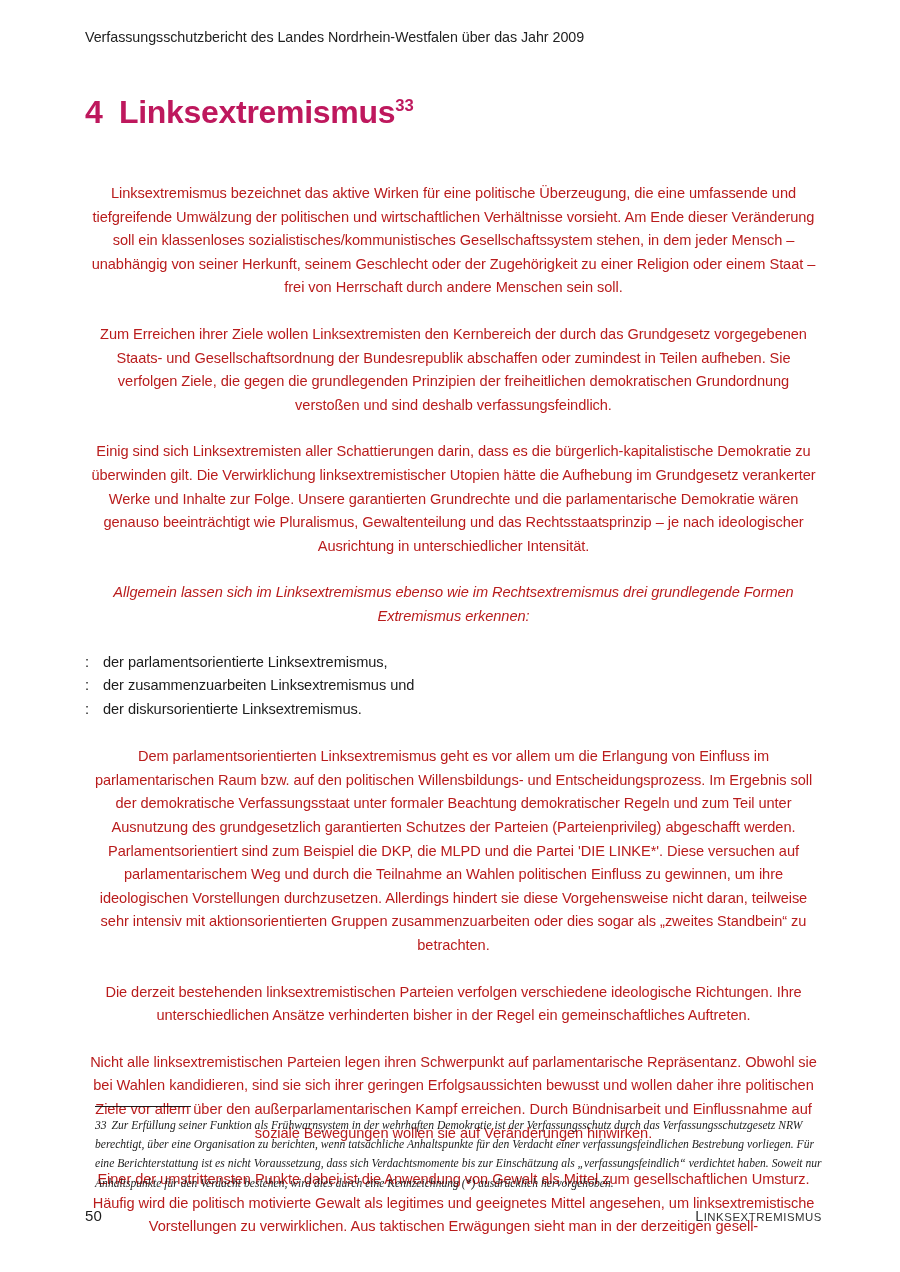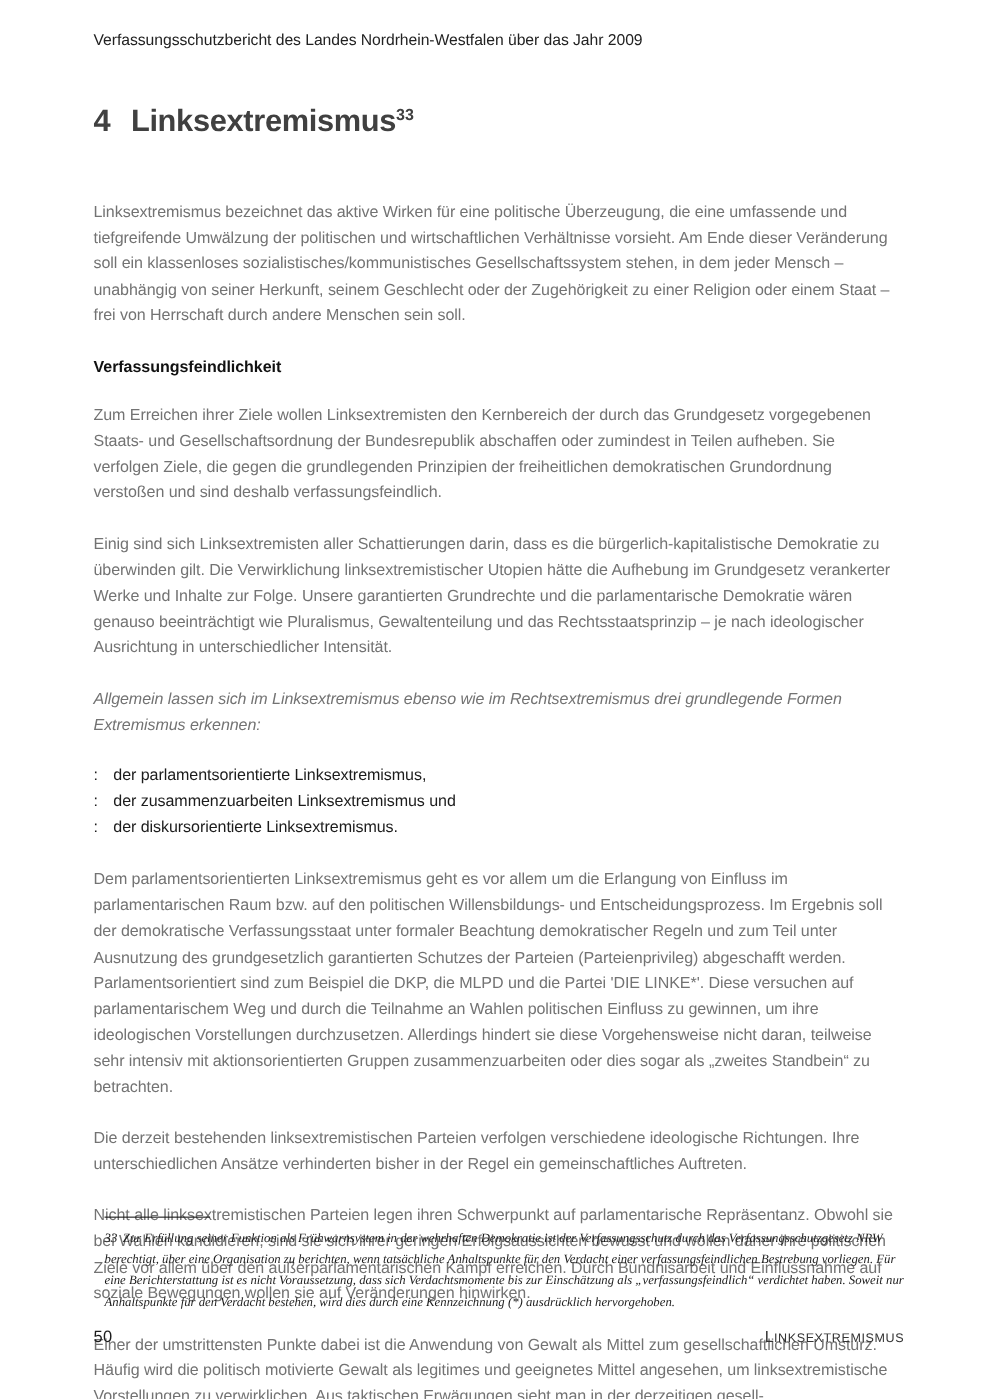--- a/index.html
+++ b/index.html
@@ -35,24 +35,24 @@
     color: #222222;
     letter-spacing: -0.05px;
   }
 
   
   .chapter-title {
     position: absolute;
     left: 85px;
     top: 73px;
     width: 740px;
-    font-size: 28px;
+    font-size: 32px;
     font-weight: bold;
     line-height: 36px;
-    color: #404040;
+    color: #be185d;
     letter-spacing: -0.3px;
   }
   .chapter-num {
     display: inline-block;
     min-width: 34px;
   }
   .chapter-title sup {
     font-size: 0.52em;
     font-weight: bold;
     vertical-align: super;
@@ -64,22 +64,22 @@
   .content {
     position: absolute;
     left: 85px;
     top: 182px;
     width: 737px;
   }
   p.body {
     margin: 0 0 23px 0;
     font-size: 14.6px;
     line-height: 23.6px;
-    text-align: left;
-    color: #737373;
+    text-align: center;
+    color: #b91c1c;
     letter-spacing: -0.06px;
   }
   p.body.tight { margin-bottom: 22px; font-style: italic; }
 
   h3.subhead {
     margin: 0 0 20px 0;
     font-size: 14.6px;
     font-weight: bold;
     line-height: 23.6px;
     color: #111111;
@@ -167,21 +167,20 @@
   <div class="running-head">Verfassungsschutzbericht des Landes Nordrhein-Westfalen über das Jahr 2009</div>
 
   <h1 class="chapter-title">
     <span class="chapter-num">4</span><span>Linksextremismus</span><sup>33</sup>
   </h1>
 
   <div class="content">
 
     <p class="body">Linksextremismus bezeichnet das aktive Wirken für eine politische Überzeugung, die eine umfassende und tiefgreifende Umwälzung der politischen und wirtschaftlichen Verhältnisse vorsieht. Am Ende dieser Veränderung soll ein klassenloses sozialistisches/kommunistisches Gesellschaftssystem stehen, in dem jeder Mensch – unabhängig von seiner Herkunft, seinem Geschlecht oder der Zugehörigkeit zu einer Religion oder einem Staat – frei von Herrschaft durch andere Menschen sein soll.</p>
 
-    <h3 class="subhead">Verfassungsfeindlichkeit</h3>
 
     <p class="body">Zum Erreichen ihrer Ziele wollen Linksextremisten den Kernbereich der durch das Grundgesetz vorgegebenen Staats- und Gesellschaftsordnung der Bundesrepublik abschaffen oder zumindest in Teilen aufheben. Sie verfolgen Ziele, die gegen die grundlegenden Prinzipien der freiheitlichen demokratischen Grundordnung verstoßen und sind deshalb verfassungsfeindlich.</p>
 
     <p class="body">Einig sind sich Linksextremisten aller Schattierungen darin, dass es die bürgerlich-kapitalistische Demokratie zu überwinden gilt. Die Verwirklichung linksextremistischer Utopien hätte die Aufhebung im Grundgesetz verankerter Werke und Inhalte zur Folge. Unsere garantierten Grundrechte und die parlamentarische Demokratie wären genauso beeinträchtigt wie Pluralismus, Gewaltenteilung und das Rechtsstaatsprinzip – je nach ideologischer Ausrichtung in unterschiedlicher Intensität.</p>
 
     <p class="body tight">Allgemein lassen sich im Linksextremismus ebenso wie im Rechtsextremismus drei grundlegende Formen Extremismus erkennen:</p>
 
     <ul class="bullets">
       <li>
         <span class="marker">:</span>

